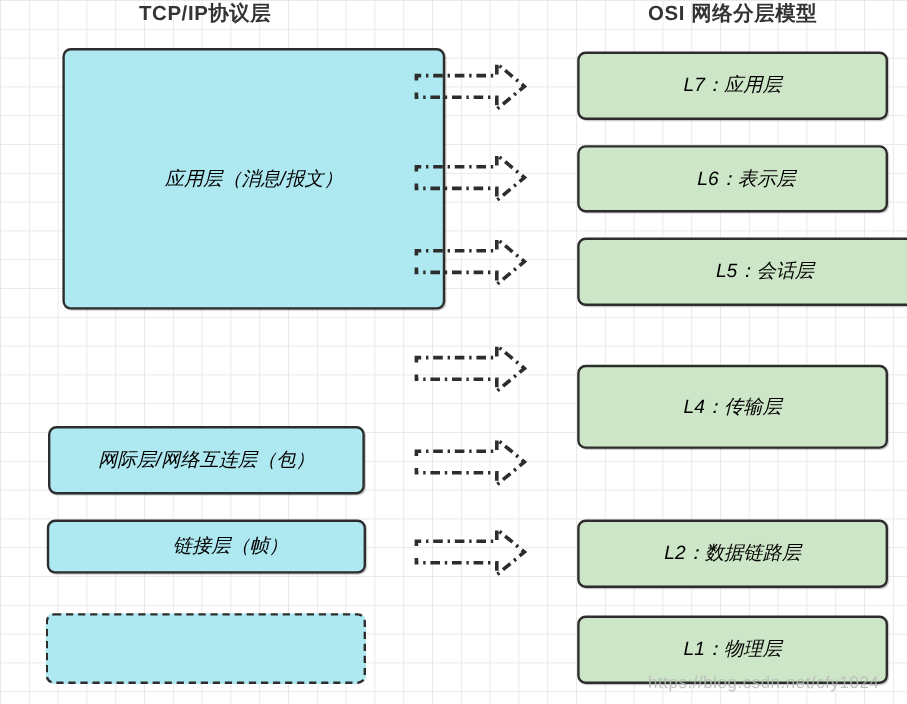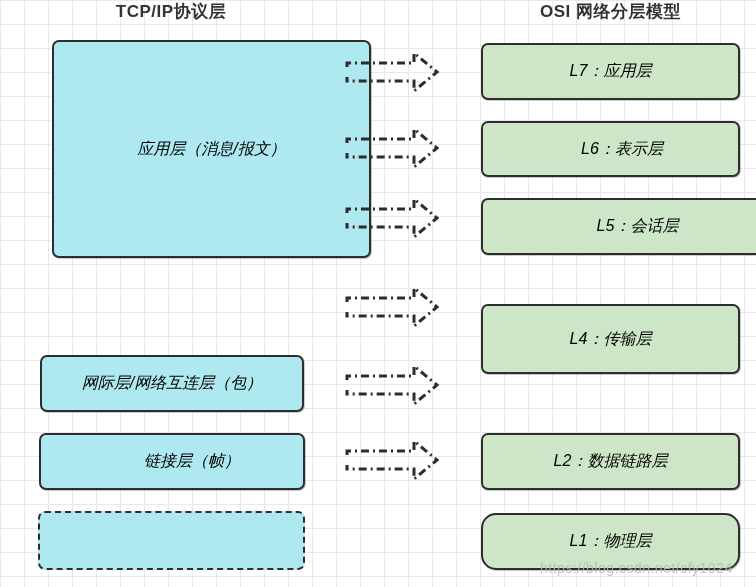--- a/index.html
+++ b/index.html
@@ -66,21 +66,21 @@
 
   <div class="col-title" style="left:36px;width:270px;">TCP/IP协议层</div>
   <div class="col-title" style="left:481px;width:259px;">OSI 网络分层模型</div>
 
   <div class="box cyan" style="left:36px;top:40px;width:319px;height:218px;margin-left:16px;">
     <span>应用层（消息/报文）</span>
   </div>
   <div class="box cyan" style="left:40px;top:355px;width:264px;height:57px;align-items:center;">
     <span>网际层/网络互连层（包）</span>
   </div>
-  <div class="box cyan" style="left:39px;top:433px;width:266px;height:57px;padding-left:40px;">
+  <div class="box cyan" style="left:39px;top:433px;width:266px;height:45px;padding-left:40px;">
     <span>链接层（帧）</span>
   </div>
   <div class="box cyan dashed" style="left:38px;top:511px;width:267px;height:59px;">
     <span></span>
   </div>
 
   <div class="box green" style="left:481px;top:43px;width:259px;height:57px;">
     <span>L7：应用层</span>
   </div>
   <div class="box green" style="left:481px;top:121px;width:259px;height:56px;padding-left:23px;">
@@ -88,21 +88,21 @@
   </div>
   <div class="box green" style="left:481px;top:198px;width:313px;height:57px;">
     <span>L5：会话层</span>
   </div>
   <div class="box green" style="left:481px;top:277px;width:259px;height:70px;margin-top:27px;">
     <span>L4：传输层</span>
   </div>
   <div class="box green" style="left:481px;top:433px;width:259px;height:57px;">
     <span>L2：数据链路层</span>
   </div>
-  <div class="box green" style="left:481px;top:513px;width:259px;height:57px;border-radius:15px;">
+  <div class="box green" style="left:481px;top:513px;width:259px;height:57px;">
     <span>L1：物理层</span>
   </div>
 
   <div id="arrow-layer">
       <svg class="arrow" viewBox="0 0 96 44" style="left: 344px; top: 50px;">
         <path d="M3,17 L3,13 L70,13 L70,3 L93,22 L70,41 L70,31 L3,31 L3,27" fill="none" stroke="#2d2d2d" stroke-width="3" stroke-dasharray="8 4 2 4"></path>
       </svg>
       <svg class="arrow" viewBox="0 0 96 44" style="left: 344px; top: 126px;">
         <path d="M3,17 L3,13 L70,13 L70,3 L93,22 L70,41 L70,31 L3,31 L3,27" fill="none" stroke="#2d2d2d" stroke-width="3" stroke-dasharray="8 4 2 4"></path>
       </svg>

